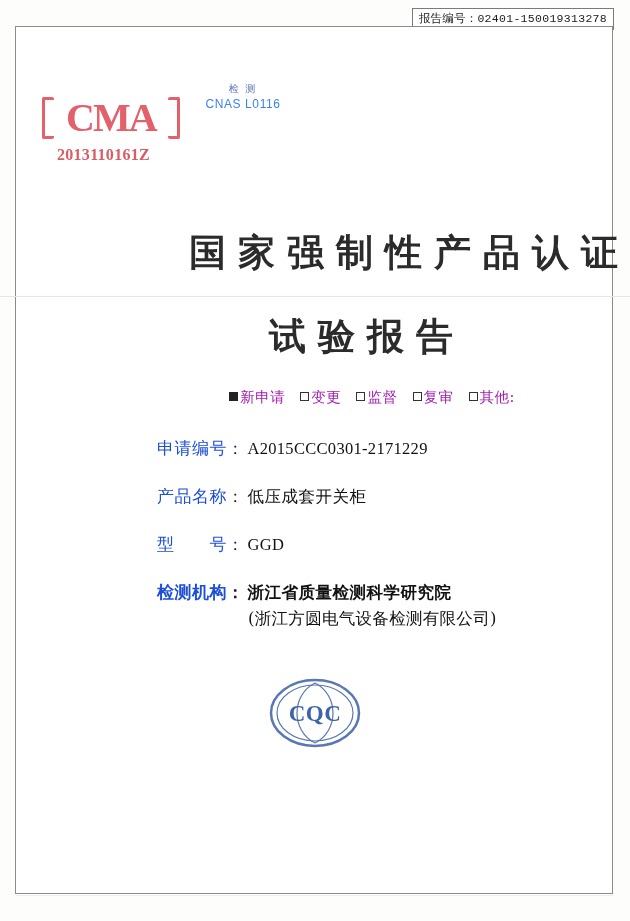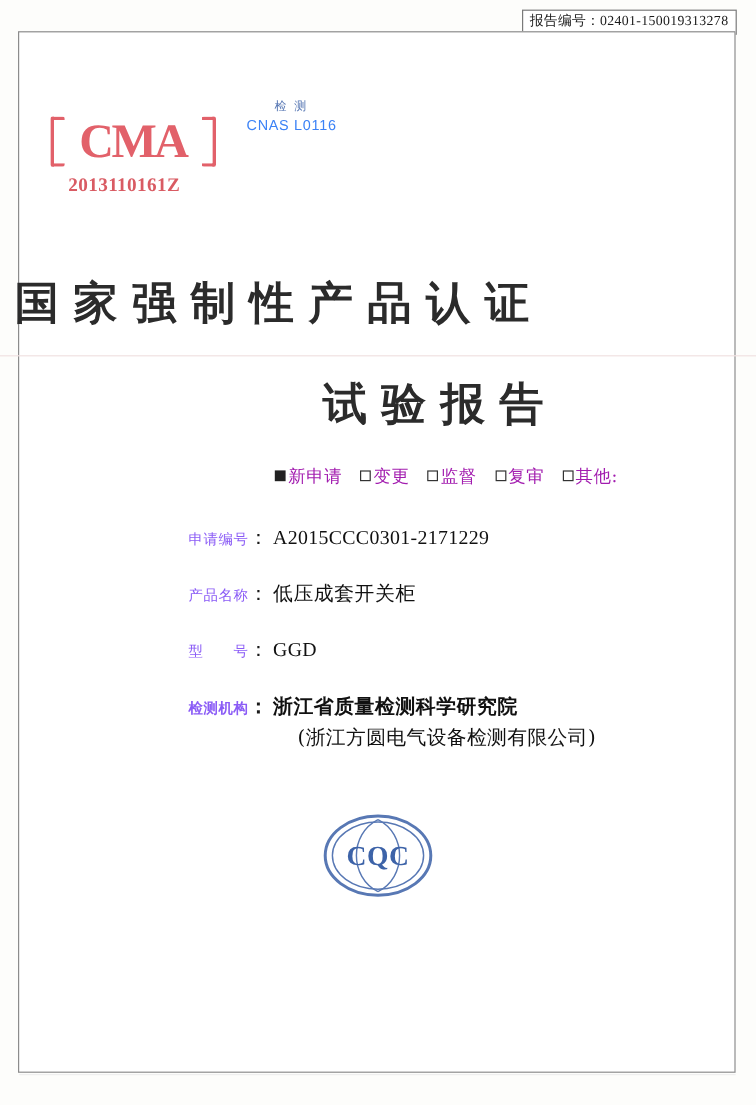--- a/index.html
+++ b/index.html
@@ -48,21 +48,21 @@
     line-height: 14px;
     white-space: nowrap;
     letter-spacing: 0.2px;
     font-family: "Liberation Serif", serif;
   }
   .report-no-box .label {
     font-size: 11.5px;
   }
   .report-no-box .value {
     font-size: 11.5px;
-    font-family: Liberation Serif, serif;
+    font-family: Liberation Mono, monospace;
     letter-spacing: 0.3px;
   }
 
   
   .cma-block {
     position: absolute;
     left: 46px;
     top: 96px;
     width: 115px;
     text-align: center;
@@ -140,21 +140,21 @@
     font-family: "Liberation Sans", sans-serif;
     margin-top: 1px;
   }
 
   
   .title-main {
     position: absolute;
     left: 0;
     top: 228px;
     width: 630px;
-    text-align: left;
+    text-align: right;
     font-size: 37px;
     letter-spacing: 12px;
     text-indent: 12px;
     font-family: "DejaVu Serif", serif;
     font-weight: bold;
     color: #2b2b2b;
   }
   .title-sub {
     position: absolute;
     left: 0;
@@ -216,23 +216,23 @@
     width: 630px;
   }
   .field-row {
     display: flex;
     justify-content: flex-start;
     padding-left: 157px;
     margin-bottom: 25px;
     align-items: baseline;
   }
   .field-label {
-    font-size: 12px;
-    font-family: "DejaVu Serif", serif;
-    color: #8b5cf6;
+    font-size: 17px;
+    font-family: "DejaVu Serif", serif;
+    color: #1d4ed8;
     white-space: nowrap;
     letter-spacing: 0.5px;
   }
   .field-label.spread {
     letter-spacing: 0.5px;
   }
   .field-colon {
     font-size: 16.5px;
     font-family: "DejaVu Serif", serif;
     padding: 0 4px 0 0;

